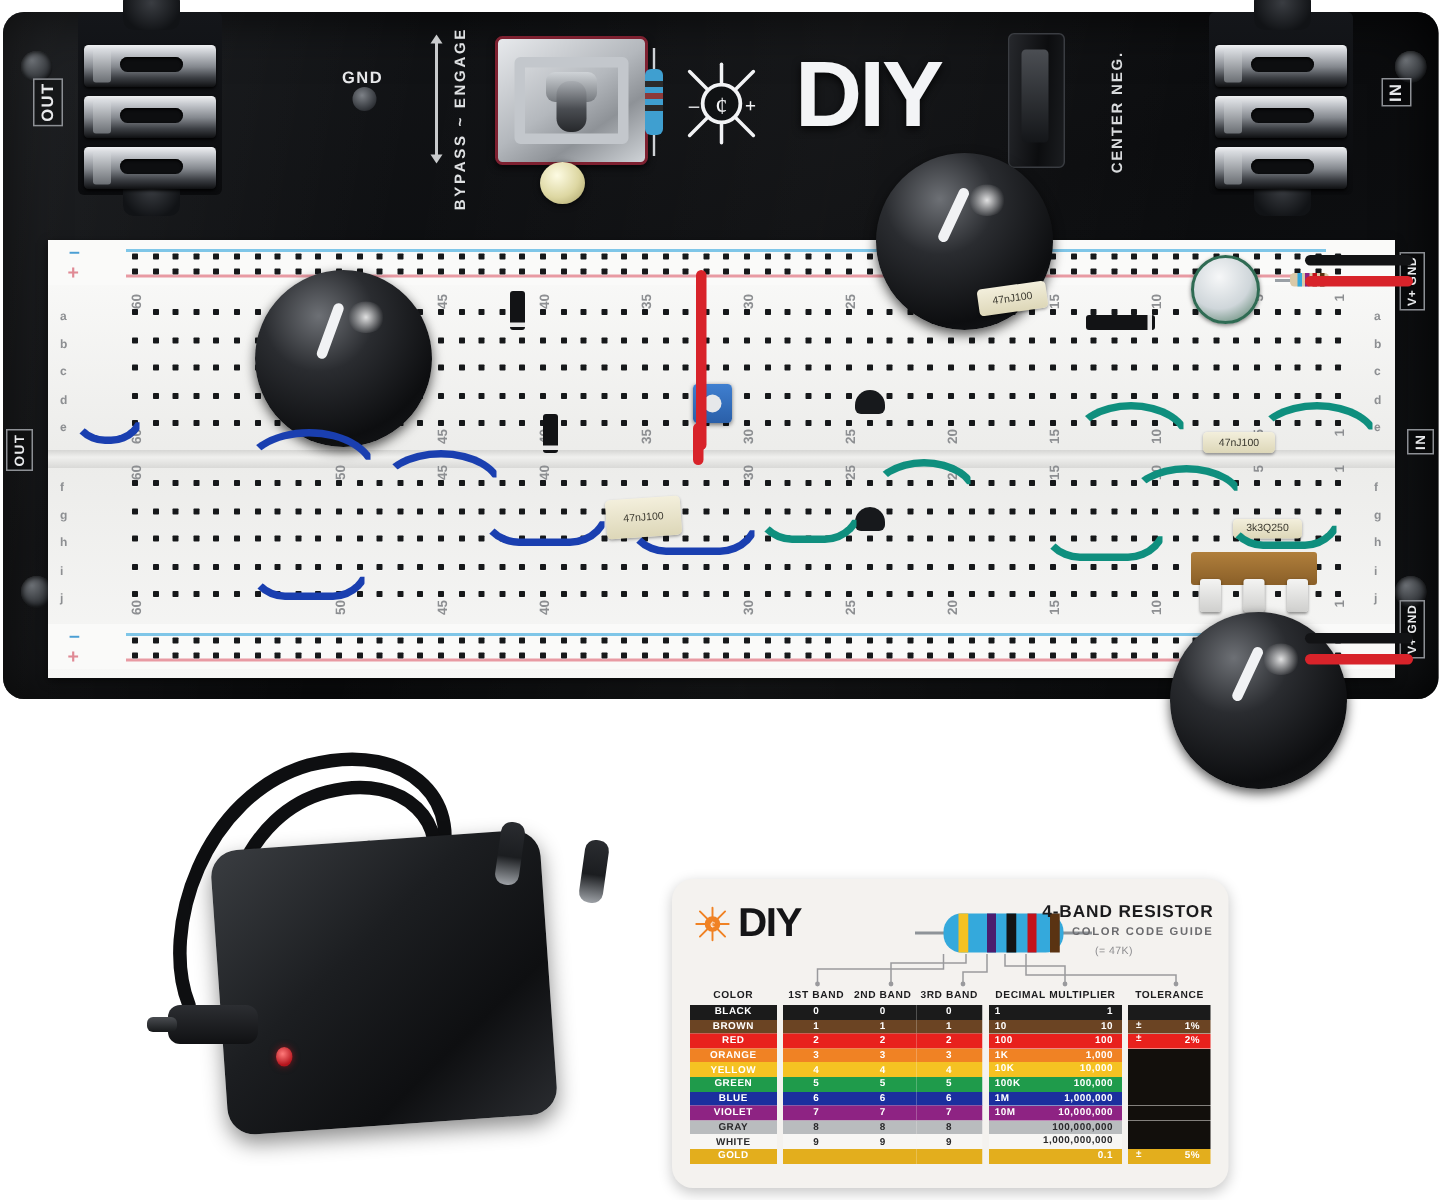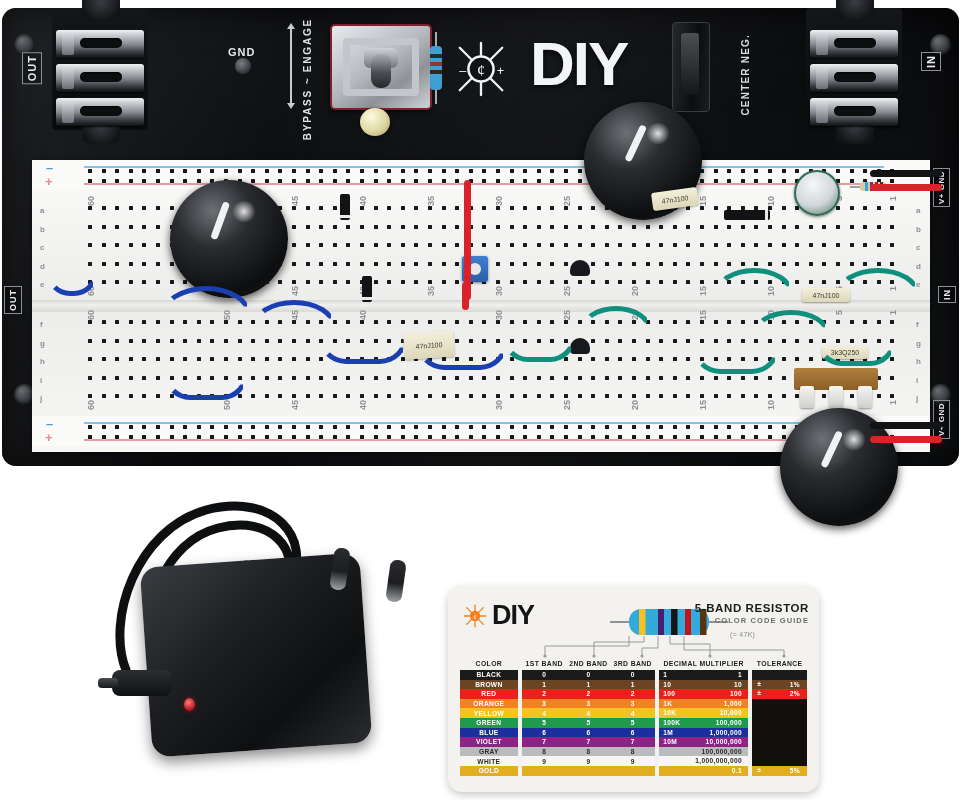--- a/index.html
+++ b/index.html
@@ -1298,21 +1298,21 @@
       <rect x="38" y="10" width="160" height="52" rx="24" fill="#34a9dc"></rect>
       <rect x="58" y="10" width="13" height="52" fill="#f5c222"></rect>
       <rect x="96" y="10" width="12" height="52" fill="#4b1d6e"></rect>
       <rect x="122" y="10" width="13" height="52" fill="#141414"></rect>
       <rect x="150" y="10" width="12" height="52" fill="#c3121a"></rect>
       <rect x="180" y="10" width="13" height="52" fill="#5a3312"></rect>
     </svg>
     <div class="approx">(= 47K)</div>
 
     <div class="card-title">
-      <div class="t1">5-BAND RESISTOR</div>
+      <div class="t1">4-BAND RESISTOR</div>
       <div class="t2">COLOR CODE GUIDE</div>
     </div>
 
     <svg class="leaders" viewBox="0 0 371 26">
       <g fill="none" stroke="#9a9a9d" stroke-width="1">
         <path d="M181,4 L181,14 L97,14 L97,24"></path>
         <path d="M196,4 L196,10 L146,10 L146,24"></path>
         <path d="M210,4 L210,16 L194,16 L194,24"></path>
         <path d="M222,4 L222,12 L262,12 L262,24"></path>
         <path d="M236,4 L236,18 L336,18 L336,24"></path>

